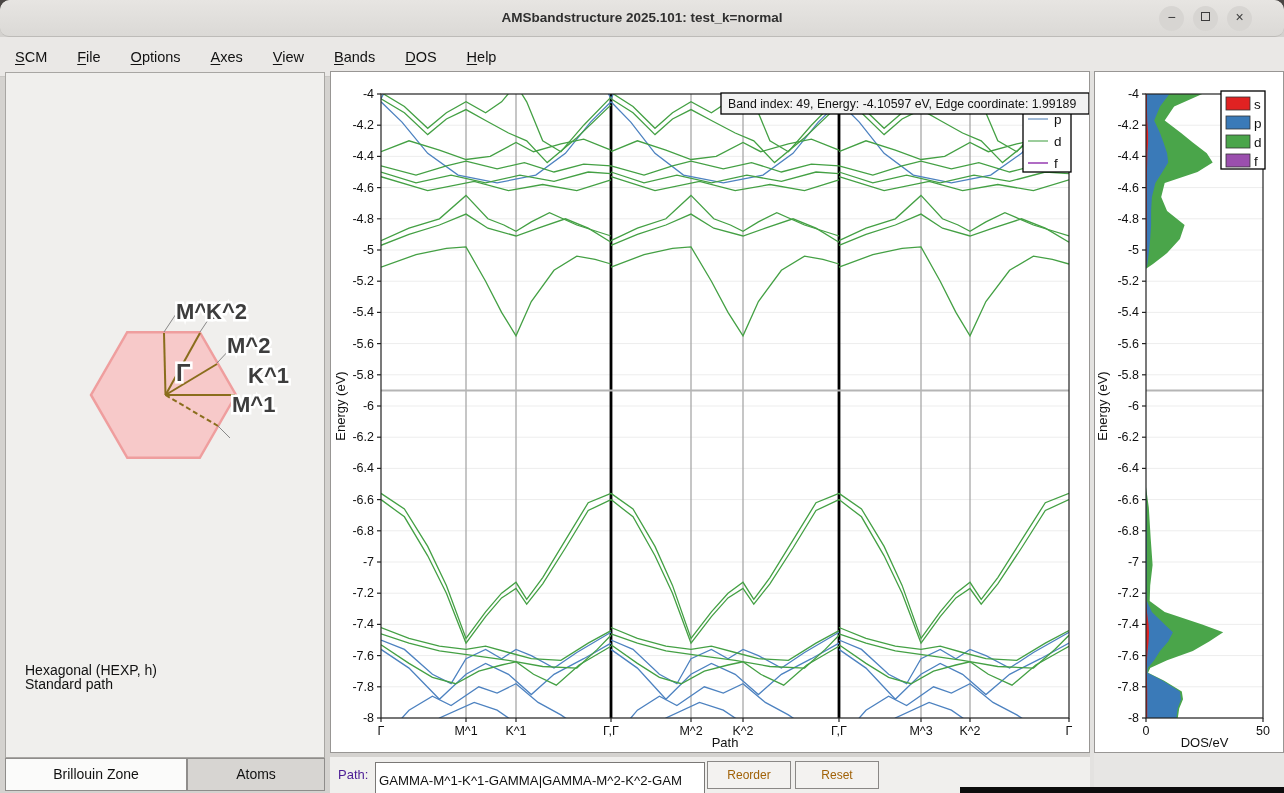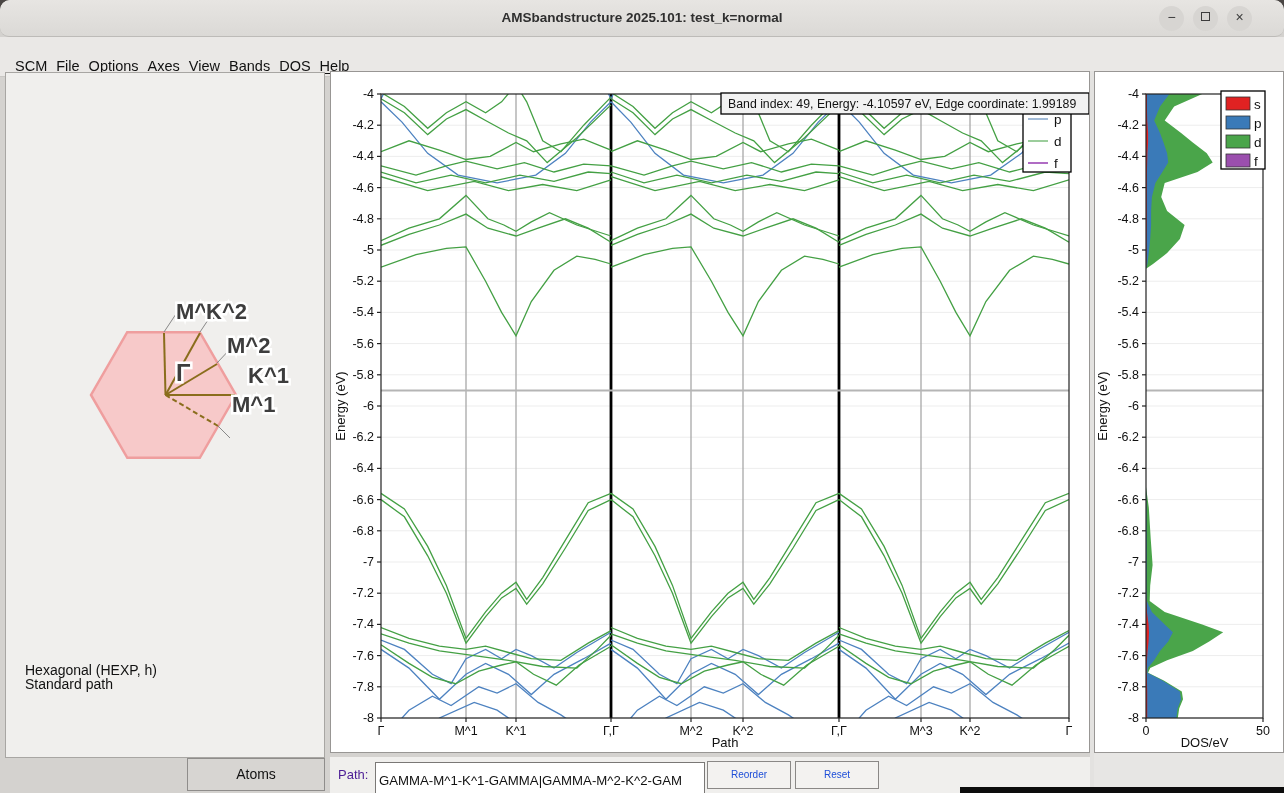--- a/index.html
+++ b/index.html
@@ -5,40 +5,40 @@
   * { margin:0; padding:0; box-sizing:border-box; }
   html,body { width:1284px; height:793px; background:#4a4644; font-family:"Liberation Sans",sans-serif; }
   #window { position:relative; width:1284px; height:793px; background:#d4d2cf; border-radius:10px 10px 0 0; overflow:hidden; }
   
   #titlebar { position:absolute; left:0; top:0; width:100%; height:37px; background:linear-gradient(#e7e5e2,#dbd9d6); border-bottom:1px solid #bdbbb8;border-radius:9px; }
   #title { position:absolute; left:0; right:0; top:10px; text-align:center; font-size:13.5px; font-weight:bold; color:#2f2f2f; }
   .winbtn { position:absolute; top:6px; width:25px; height:25px; border-radius:50%; background:#d7d5d2; color:#3c3c3c; text-align:center; line-height:23px; font-size:14px; cursor:default; }
   #btn-min { right:100px; } #btn-max { right:66px; } #btn-close { right:32px; }
   #btn-max span { display:inline-block; width:9px; height:9px; border:1.4px solid #3c3c3c; vertical-align:middle; margin-top:-3px;}
   
-  #menubar { position:absolute; left:0; top:37px; width:100%; height:40px; background:#eae8e6; border-bottom:1px solid #c9c7c4; display:flex; align-items:flex-end; gap:3px; padding-left:12px; }
+  #menubar { position:absolute; left:0; top:37px; width:100%; height:40px; background:#eae8e6; border-bottom:1px solid #c9c7c4; display:flex; align-items:center; gap:24px; padding-left:12px; }
   .menu-item { font-size:14.5px; color:#111; padding:2px 3px; }
   .menu-item span.u { text-decoration:underline; text-underline-offset:2px; }
   
   #bz-panel { position:absolute; left:5px; top:72px; width:320px; height:686px; background:#f0efed; border:1px solid #a8a6a3; }
   #bz-caption { position:absolute; left:19px; top:590px; font-size:14px; color:#111; line-height:14px; }
   
   .tab { position:absolute; top:758px; height:33px; border:1px solid #8f8d8b; font-size:14px; color:#111; text-align:center; line-height:31px; }
   #tab-bz { left:5px; width:182px; background:#fbfbfa; }
   #tab-atoms { left:187px; width:138px; background:#d7d5d2; }
   
   #band-panel { position:absolute; left:330px; top:71px; width:760px; height:682px; background:#fff; border:1px solid #989694; }
   #dos-panel  { position:absolute; left:1094px; top:71px; width:190px; height:682px; background:#fff; border:1px solid #989694; }
   #dos-under { position:absolute; left:1094px; top:753px; width:190px; height:34px; background:#e7e6e4; }
   #panel-gap { position:absolute; left:1090px; top:71px; width:4px; height:722px; background:#e3e2e0; }
   
   #toolbar { position:absolute; left:330px; top:757px; width:760px; height:36px; background:#f0efed; }
   #path-label { position:absolute; left:8px; top:10px; font-size:13px; color:#4c1d95; }
   #path-input { position:absolute; left:45px; top:5px; width:330px; height:37px; border:1px solid #7a7876; background:#fff; font-size:13.2px; font-family:"Liberation Sans",sans-serif; padding:0 3px; color:#111; }
-  .tb-btn { position:absolute; top:4px; width:84px; height:28px; background:#f3f2f0; border:1px solid #8a8886; font-size:10px; color:#1d4ed8; text-align:center; line-height:26px; }
+  .tb-btn { position:absolute; top:4px; width:84px; height:28px; background:#f3f2f0; border:1px solid #8a8886; font-size:12px; color:#a16207; text-align:center; line-height:26px; }
   #btn-reorder { left:377px; } #btn-reset { left:465px; }
   #black-strip { position:absolute; left:960px; top:787px; width:324px; height:6px; background:#0c0c0c; }
   svg text { font-family:"Liberation Sans",sans-serif; }
 </style>
 </head>
 <body>
 
 <div id="window">
 
   <div id="titlebar">
@@ -77,20 +77,21 @@
         <text x="170" y="308" font-size="24" fill="#3d3d3d" font-weight="bold" stroke="#fff" stroke-width="5" paint-order="stroke" font-family="&quot;DejaVu Sans&quot;,sans-serif">Γ</text>
         <text x="242" y="310" font-size="22" fill="#3d3d3d" font-weight="bold" stroke="#fff" stroke-width="5" paint-order="stroke" font-family="&quot;DejaVu Sans&quot;,sans-serif">K^1</text>
         <text x="226" y="339" font-size="22" fill="#3d3d3d" font-weight="bold" stroke="#fff" stroke-width="5" paint-order="stroke" font-family="&quot;DejaVu Sans&quot;,sans-serif">M^1</text>
       </svg>
     <div id="bz-caption">
       <div>Hexagonal (HEXP, h)</div>
       <div>Standard path</div>
     </div>
   </div>
 
+  <div class="tab" id="tab-bz">Brillouin Zone</div>
   <div class="tab" id="tab-atoms">Atoms</div>
 
   <div id="band-panel">
     <svg id="band-svg" width="758" height="680">
         <rect x="50" y="22" width="688" height="624" fill="#fff"></rect>
         <line x1="46" y1="22" x2="50" y2="22" stroke="#222" stroke-width="1.2"></line>
         <text x="43" y="26" font-size="12.5" fill="#111" text-anchor="end">-4</text>
         <line x1="50" y1="53.2" x2="738" y2="53.2" stroke="#ededed" stroke-width="1"></line>
         <line x1="46" y1="53.2" x2="50" y2="53.2" stroke="#222" stroke-width="1.2"></line>
         <text x="43" y="57.2" font-size="12.5" fill="#111" text-anchor="end">-4.2</text>

